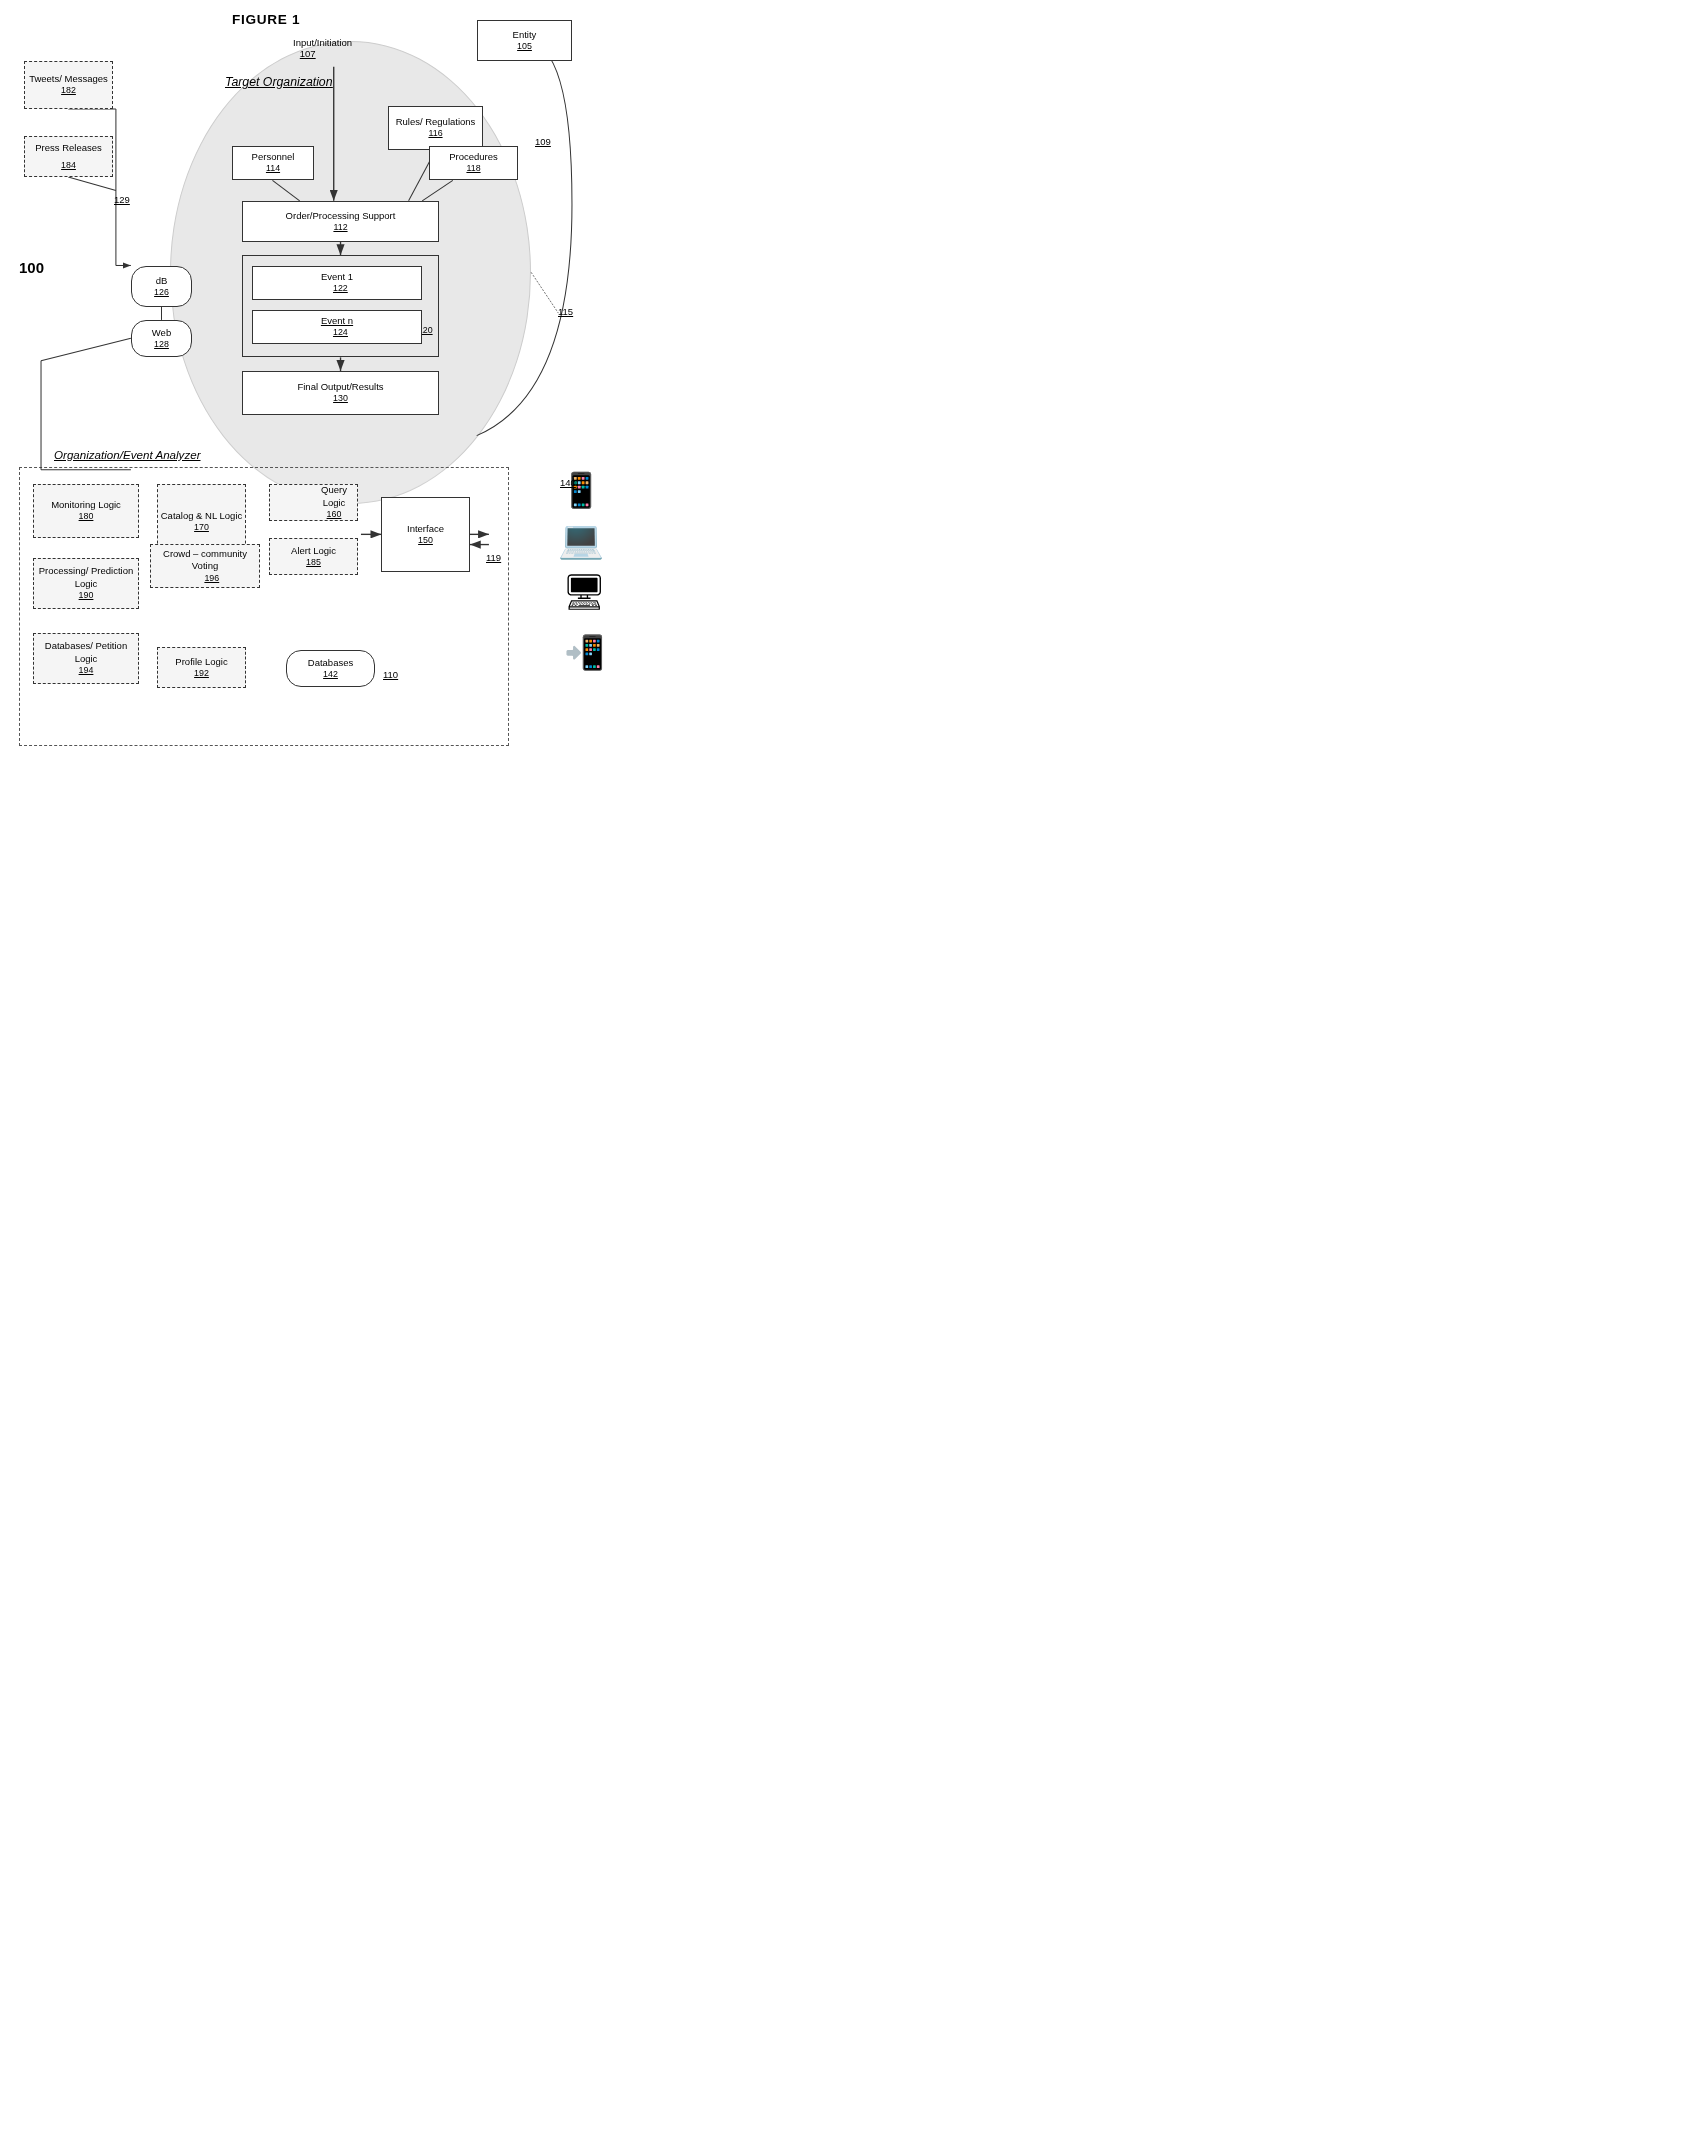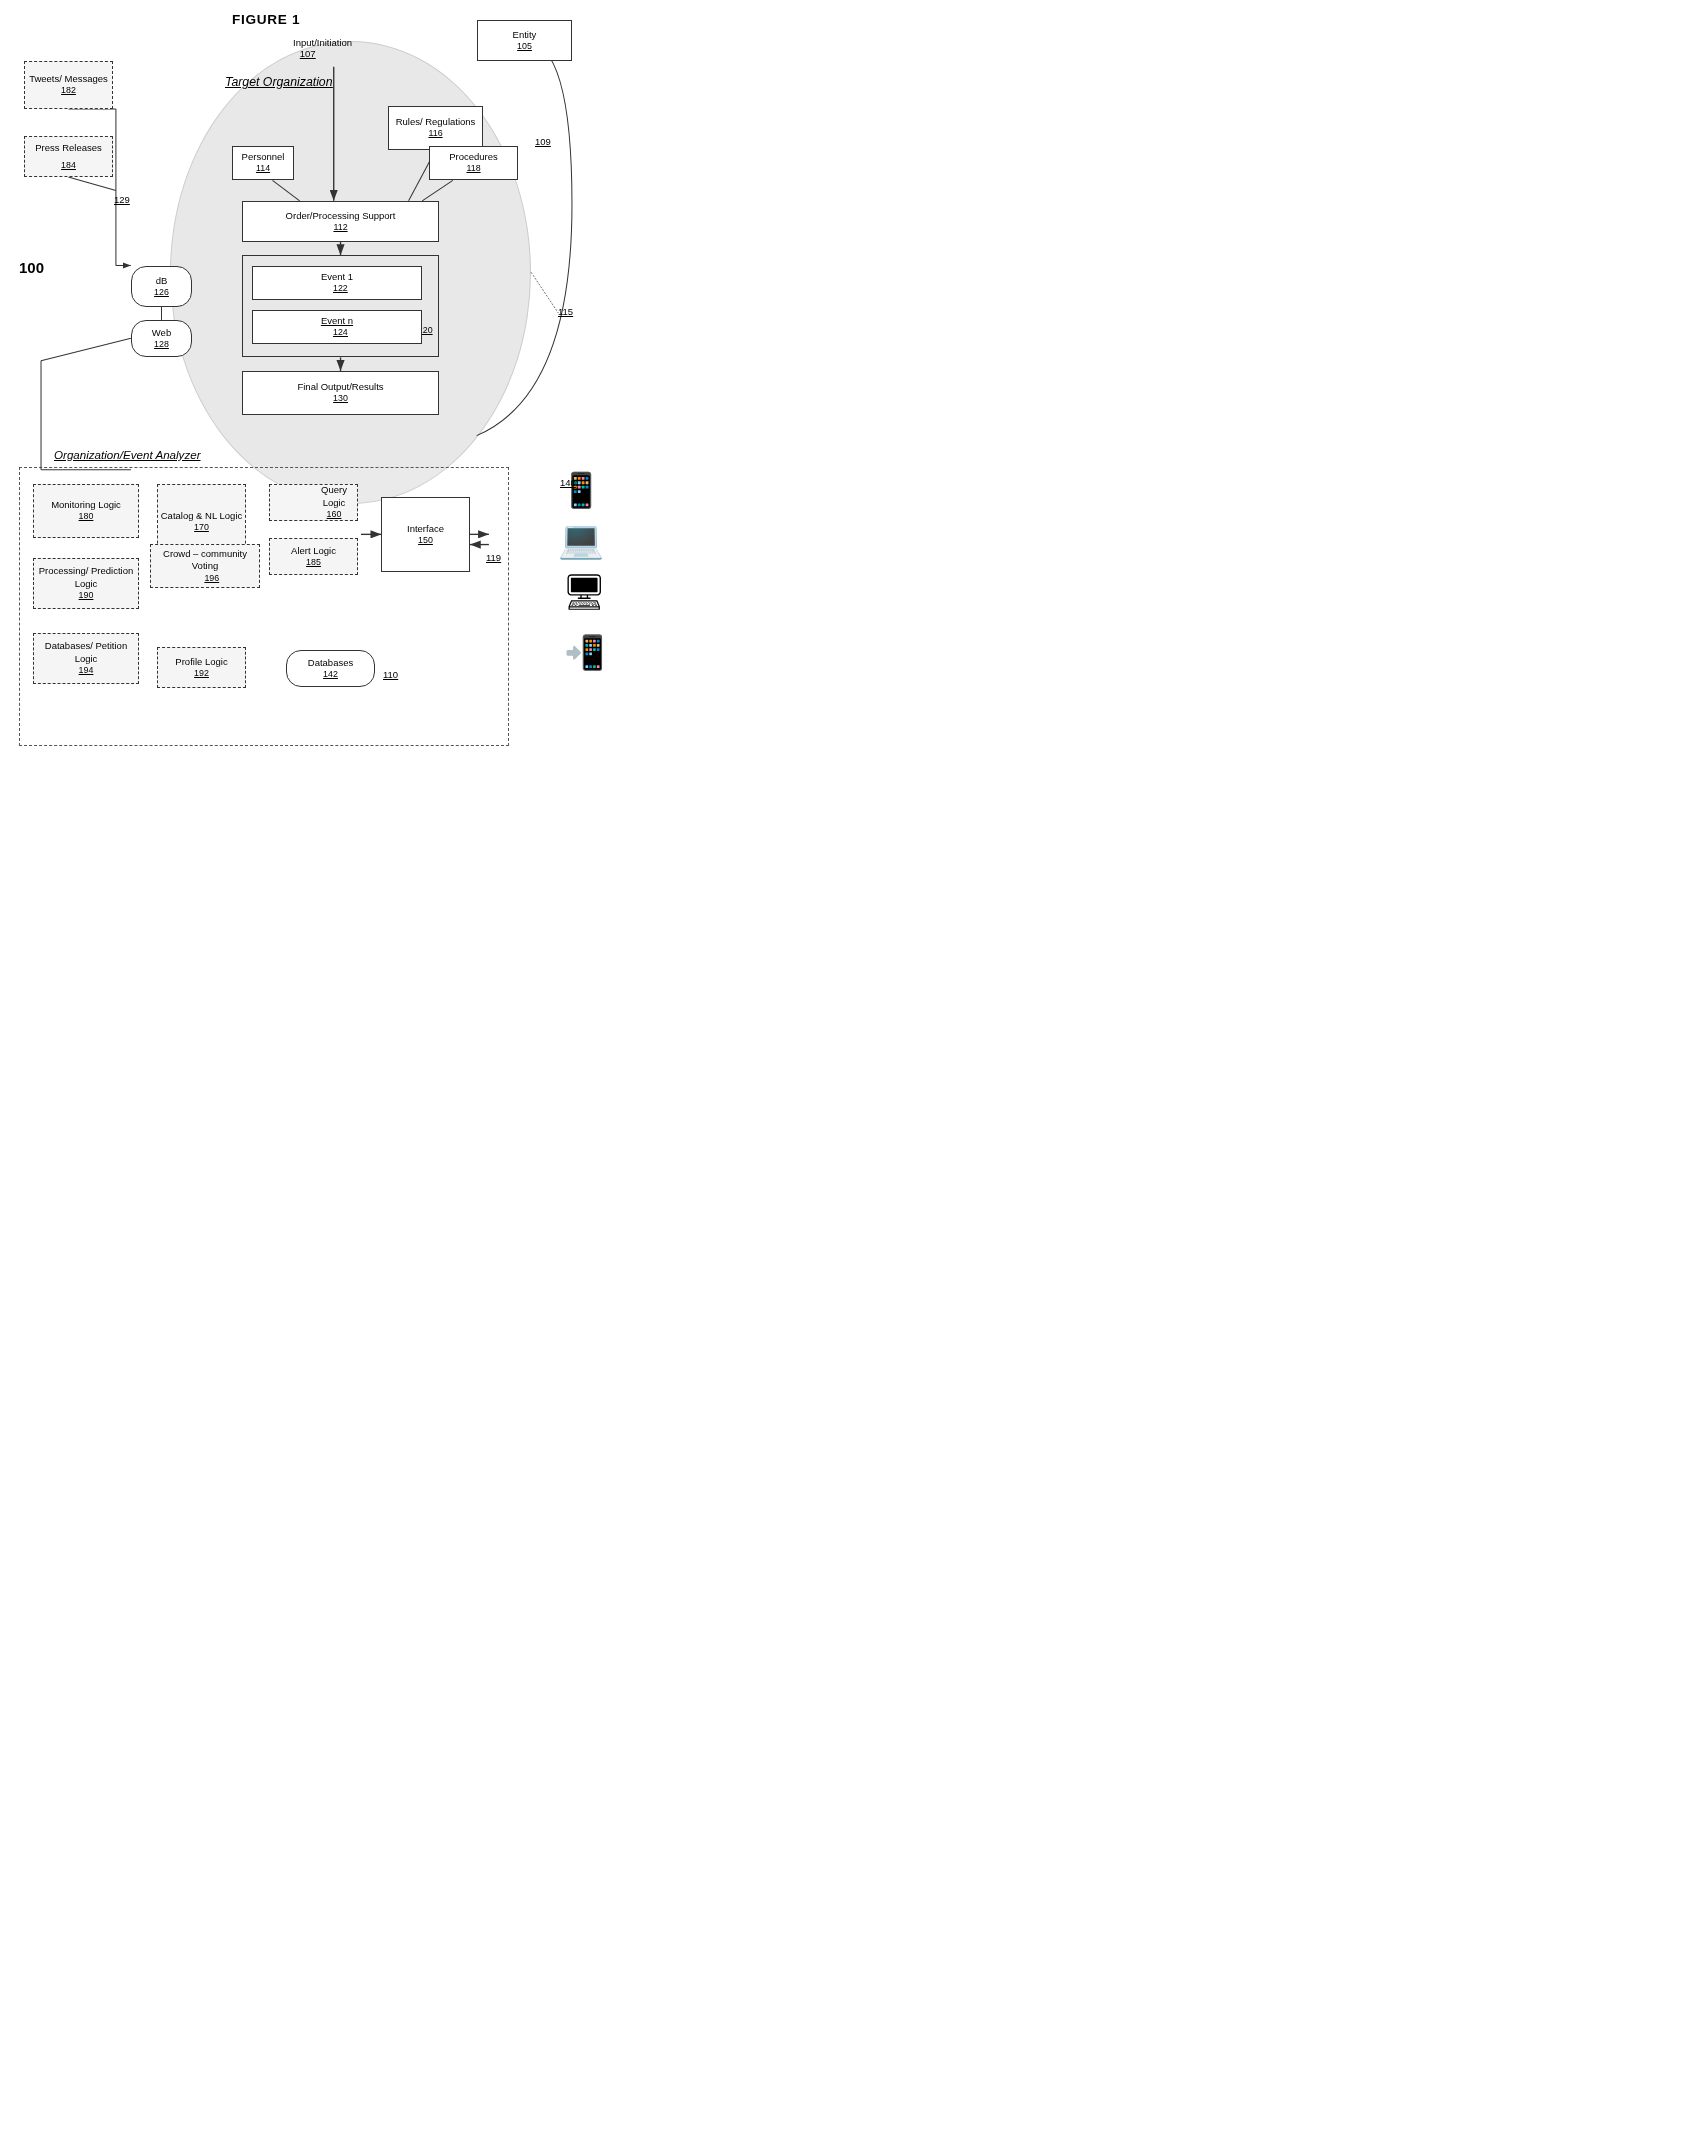--- a/index.html
+++ b/index.html
@@ -149,21 +149,21 @@
     <span>Rules/
 Regulations</span>
     <span class="ref">116</span>
   </div>
 
   <div class="box" style="top:146px; left:429px; width:89px; height:34px; z-index:5;">
     <span>Procedures</span>
     <span class="ref">118</span>
   </div>
 
-  <div class="box" style="top:146px; left:232px; width:62px; height:34px; z-index:5;">
+  <div class="box" style="top:146px; left:232px; width:82px; height:34px; z-index:5;">
     <span>Personnel</span>
     <span class="ref">114</span>
   </div>
 
   <div class="box" style="top:201px; left:242px; width:197px; height:41px; z-index:5;">
     <span>Order/Processing Support</span>
     <span class="ref">112</span>
   </div>
 
   <div class="box" style="top:255px; left:242px; width:197px; height:102px; z-index:4; background:#e8e8e8;">

